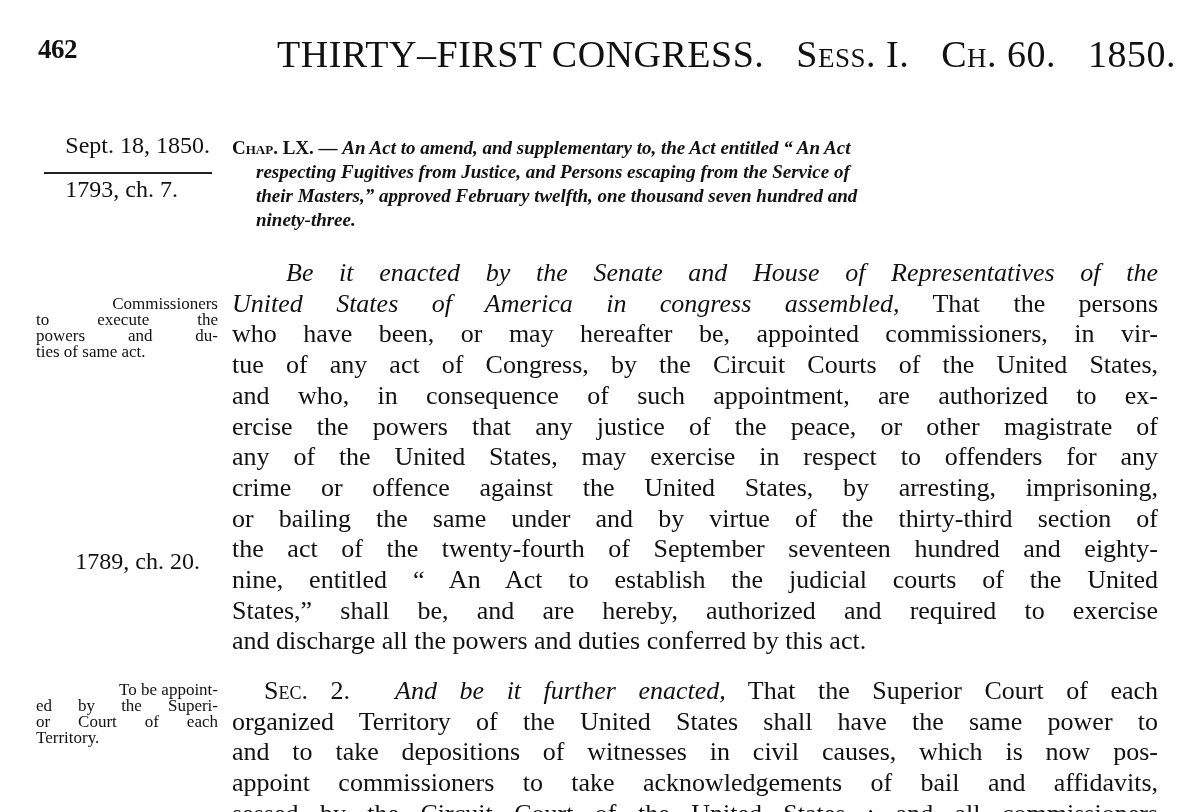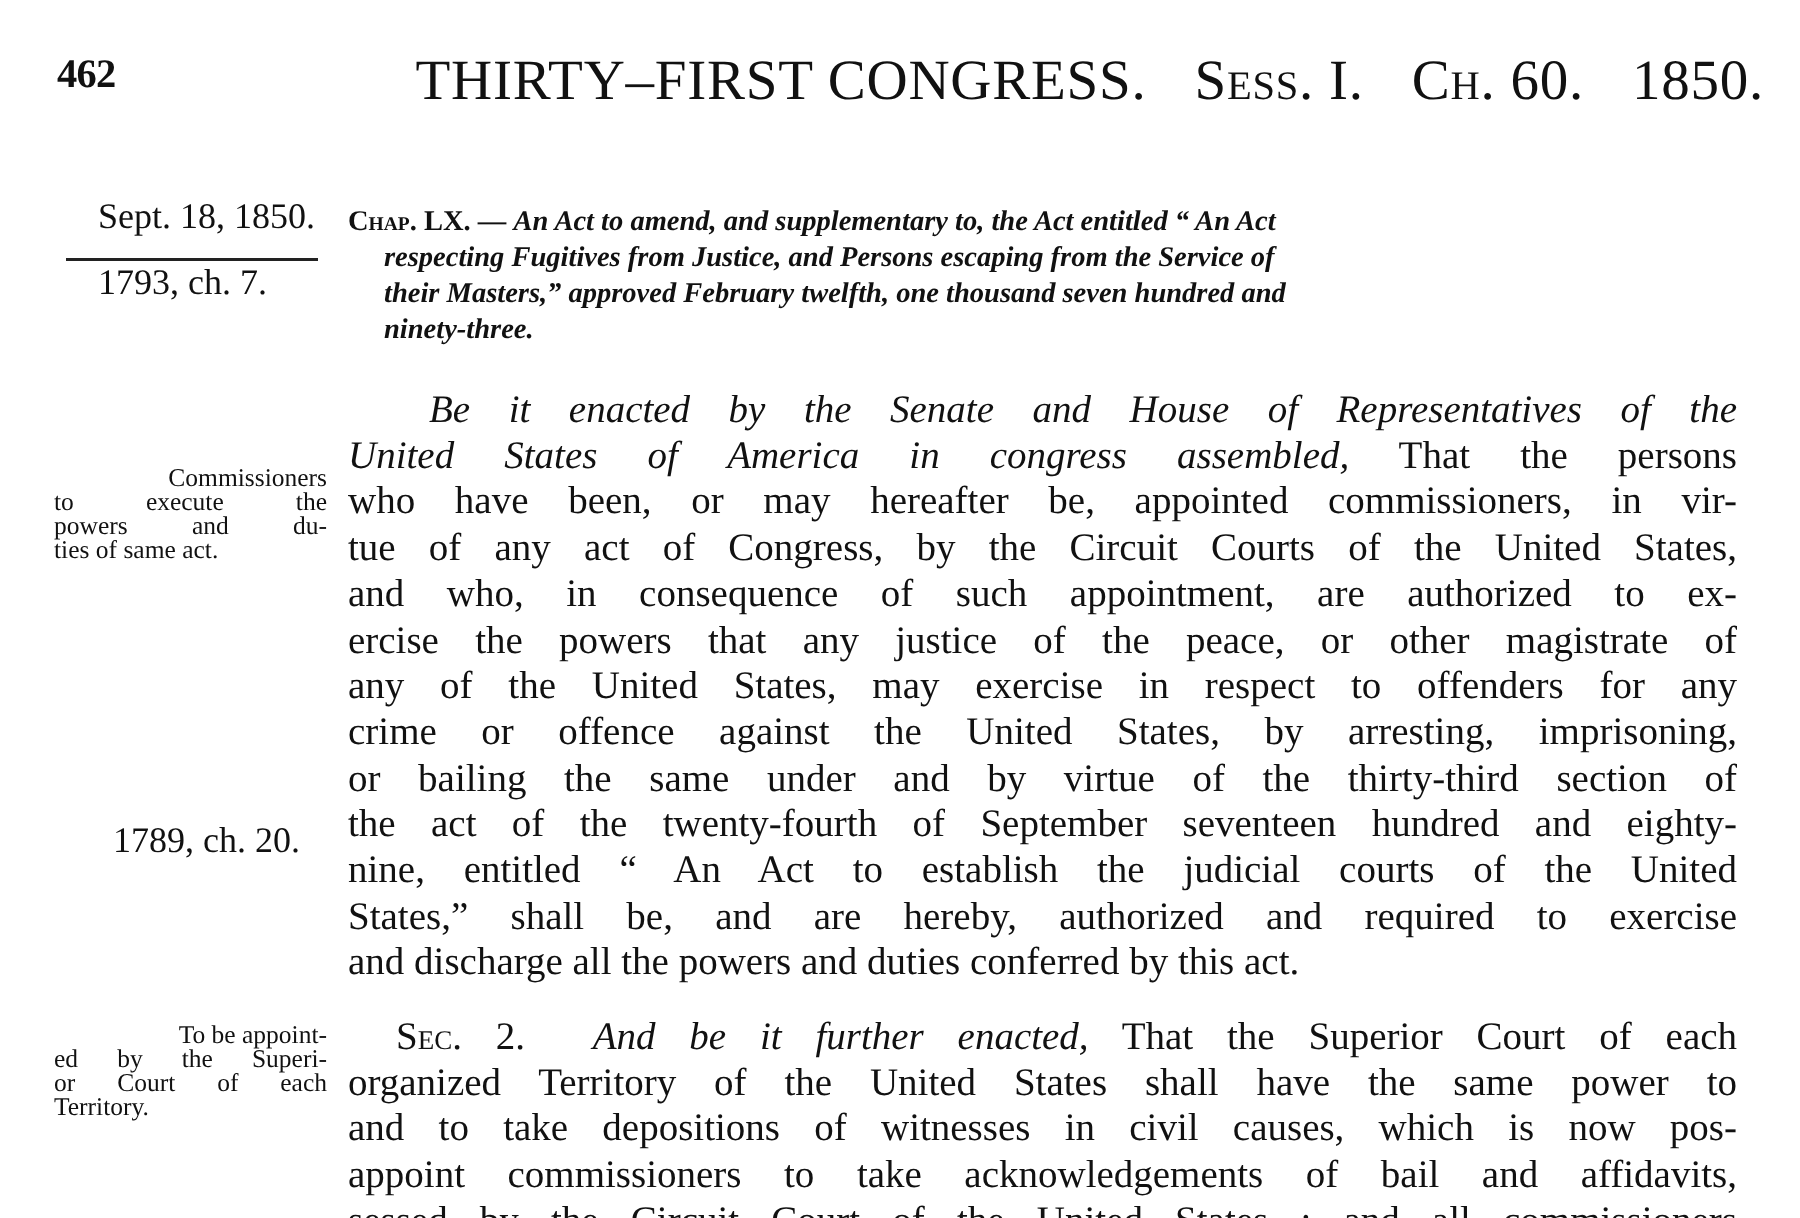--- a/index.html
+++ b/index.html
@@ -60,21 +60,21 @@
     <span class="sc">Sess. I.</span><span class="gap"></span>
     <span class="sc">Ch. 60.</span><span class="gap"></span>
     <span>1850.</span>
   </span>
 </div>
 
 <div class="margin-note" style="left:40px; top:136px; width:170px;">Sept. 18, 1850.</div>
 <div class="rule"></div>
 <div class="margin-note" style="left:40px; top:180px; width:138px;">1793, ch. 7.</div>
 
-<div class="margin-note small" style="left:36px; top:296px; width:182px;margin-top:15px;">
+<div class="margin-note small" style="left:36px; top:296px; width:182px;">
   <div>Commissioners</div>
   <div style="text-align:justify;text-align-last:justify;">to execute the</div>
   <div style="text-align:justify;text-align-last:justify;">powers and du-</div>
   <div style="text-align:left;">ties of same act.</div>
 </div>
 
 <div class="margin-note" style="left:40px; top:552px; width:160px;">1789, ch. 20.</div>
 
 <div class="margin-note small" style="left:36px; top:682px; width:182px;">
   <div>To be appoint-</div>

